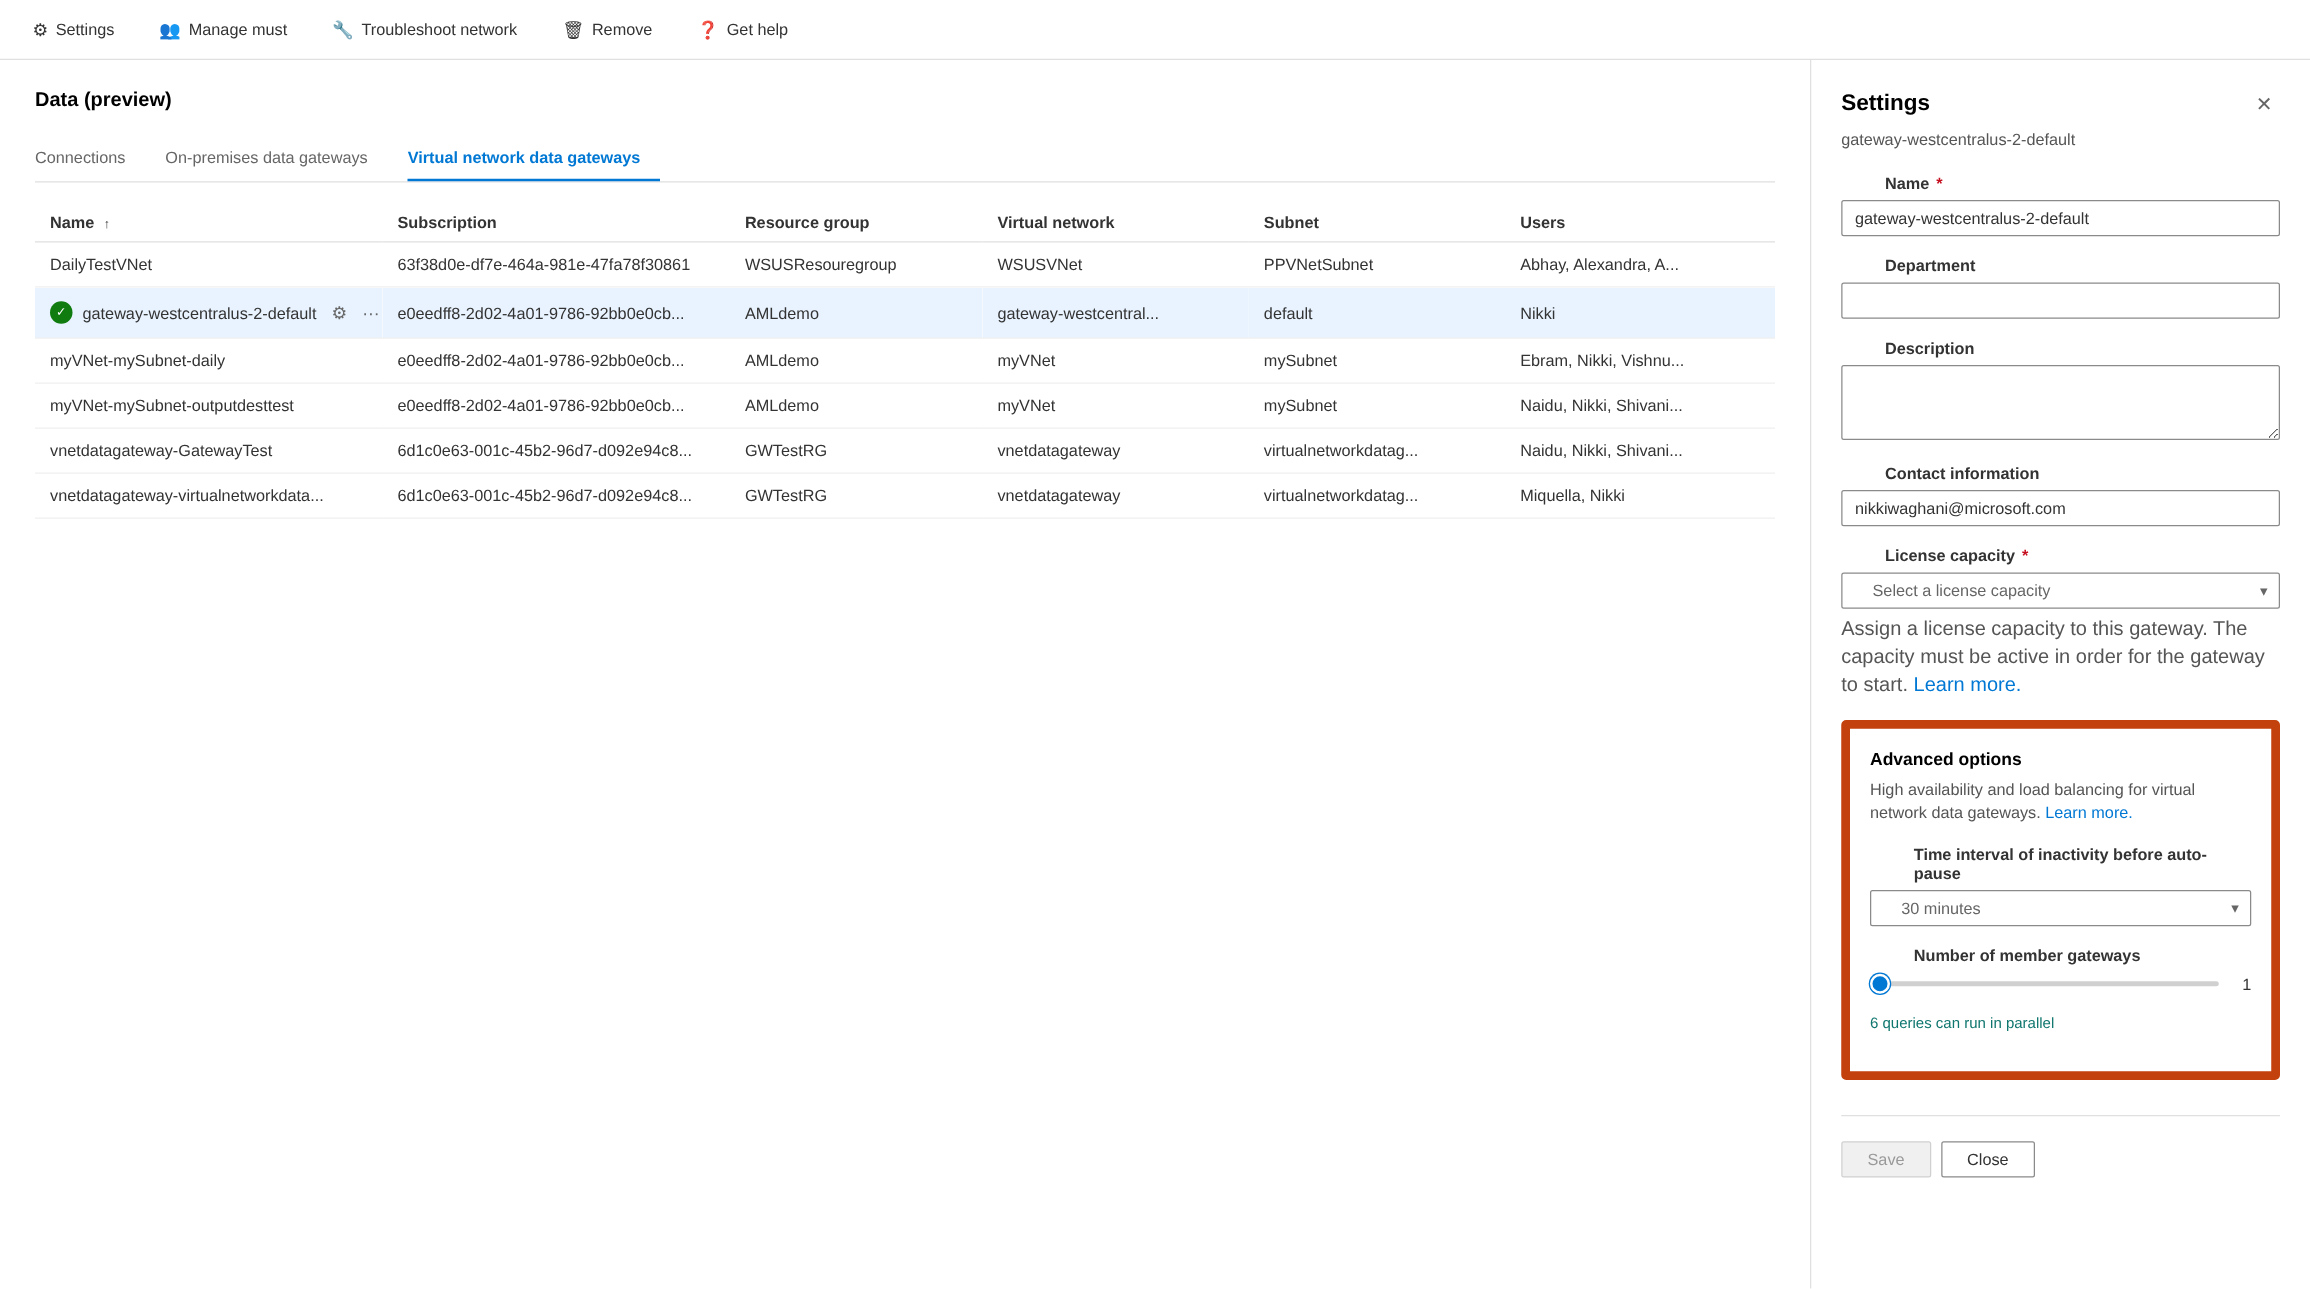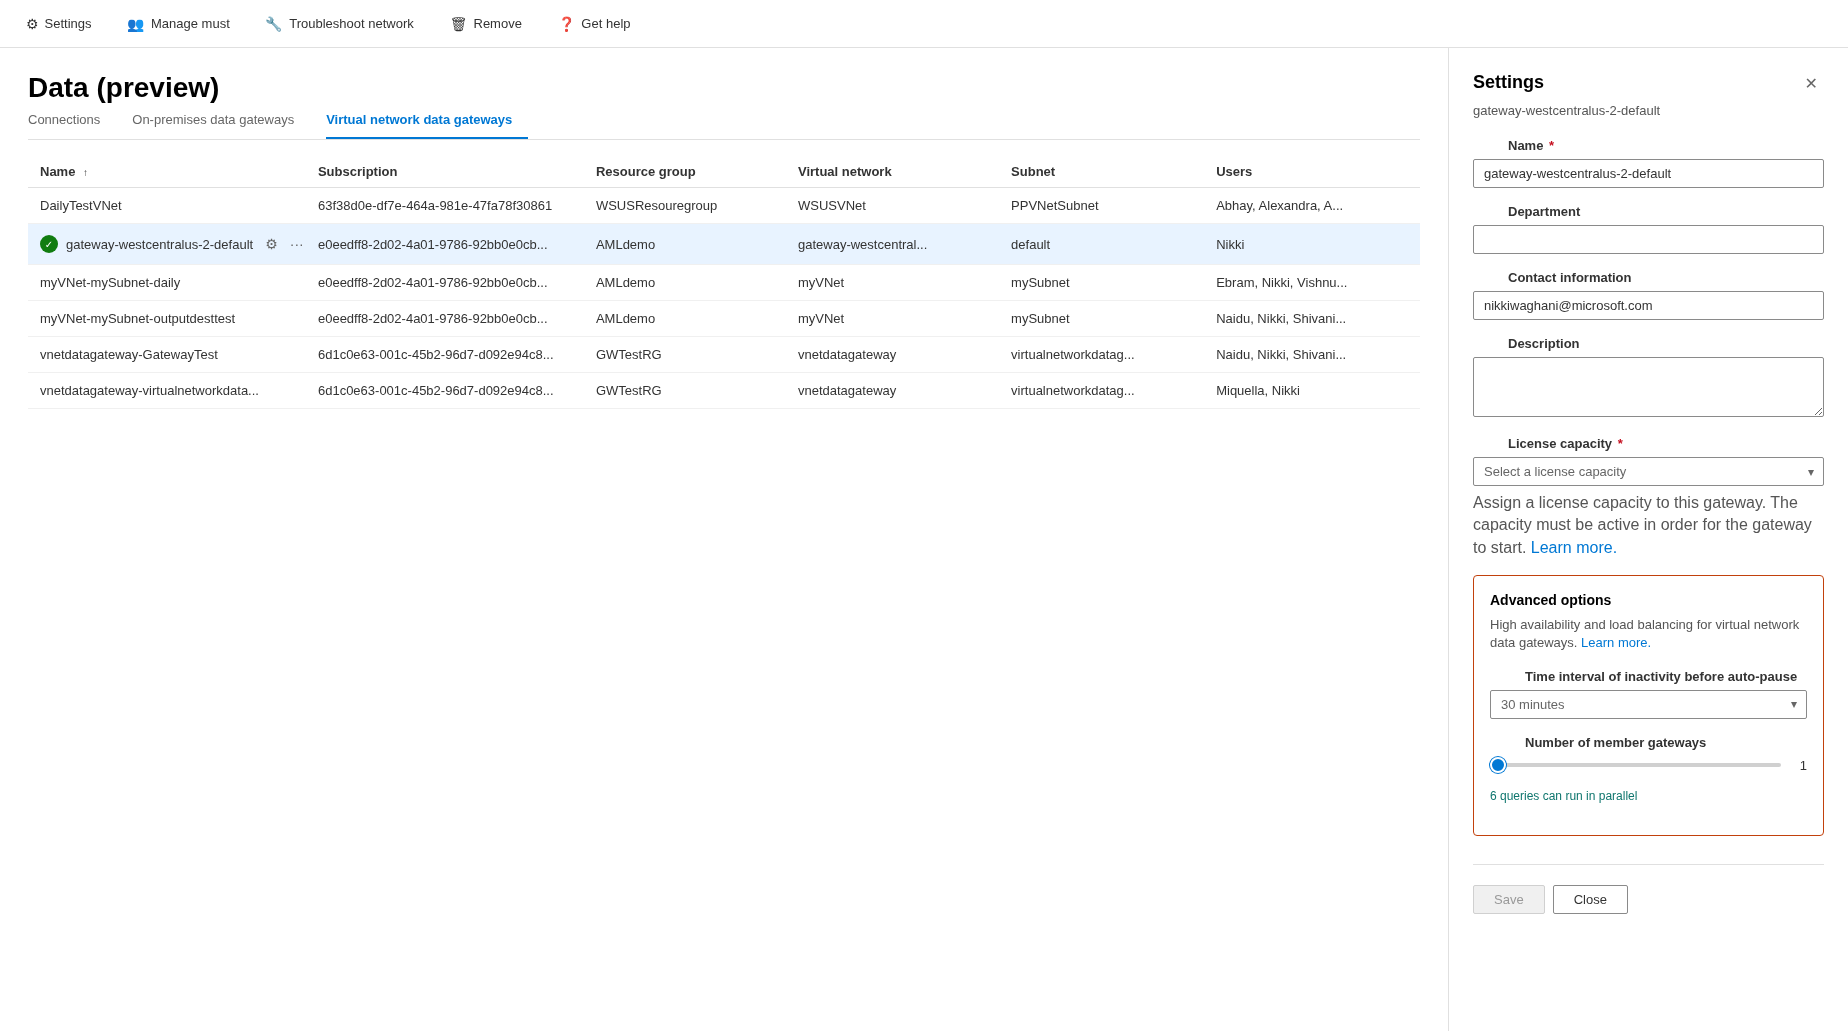--- a/index.html
+++ b/index.html
@@ -36,23 +36,24 @@
 
     
     .left-panel {
       flex: 1;
       padding: 24px 28px;
       overflow-y: auto;
       background: #fff;
     }
 
     .page-title {
-      font-size: 28px;
+      font-size: 16px;
       font-weight: 600;
       color: #000;
+      margin-bottom: 20px;
     }
 
     
     .tabs {
       display: flex;
       gap: 0;
       border-bottom: 1px solid #e0e0e0;
       margin-bottom: 16px;
     }
     .tab {
@@ -208,21 +209,21 @@
       height: 60px;
     }
 
     .form-select-wrapper {
       position: relative;
     }
     .form-select {
       width: 100%;
       border: 1px solid #8a8a8a;
       border-radius: 2px;
-      padding: 6px 32px 6px 10px;
+      padding: 6px 32px 6px 24px;
       font-size: 13px;
       color: #666;
       outline: none;
       font-family: 'Segoe UI', sans-serif;
       background: #fff;
       appearance: none;
       cursor: pointer;
     }
     .select-arrow {
       position: absolute;
@@ -237,21 +238,21 @@
     .helper-text {
       font-size: 16px;
       color: #555;
       margin-top: 6px;
       line-height: 1.4;
     }
     .helper-text a { color: #0078d4; text-decoration: none; }
 
     
     .advanced-options-box {
-      border: 1px solid #c2410c;
+      border: 7px solid #c2410c;
       border-radius: 4px;
       padding: 16px;
       margin-bottom: 20px;
     }
     .advanced-title {
       font-size: 14px;
       font-weight: 600;
       margin-bottom: 8px;
       color: #000;
     }
@@ -494,27 +495,27 @@
       </label>
       <input type="text" class="form-input" value="gateway-westcentralus-2-default" style="">
     </div>
 
     <div class="form-group">
       <label class="form-label">Department</label>
       <input type="text" class="form-input" value="" style="">
     </div>
 
     <div class="form-group">
+      <label class="form-label">Description</label>
+      <textarea class="form-textarea" style=""></textarea>
+    </div>
+
+    <div class="form-group">
       <label class="form-label">Contact information</label>
       <input type="text" class="form-input" value="nikkiwaghani@microsoft.com" style="">
-    </div>
-
-    <div class="form-group">
-      <label class="form-label">Description</label>
-      <textarea class="form-textarea" style=""></textarea>
     </div>
 
     <div class="form-group">
       <label class="form-label">
         <span>License capacity</span>
         <span class="required">*</span>
       </label>
       <div class="form-select-wrapper">
         <select class="form-select">
           <option value="">Select a license capacity</option>

